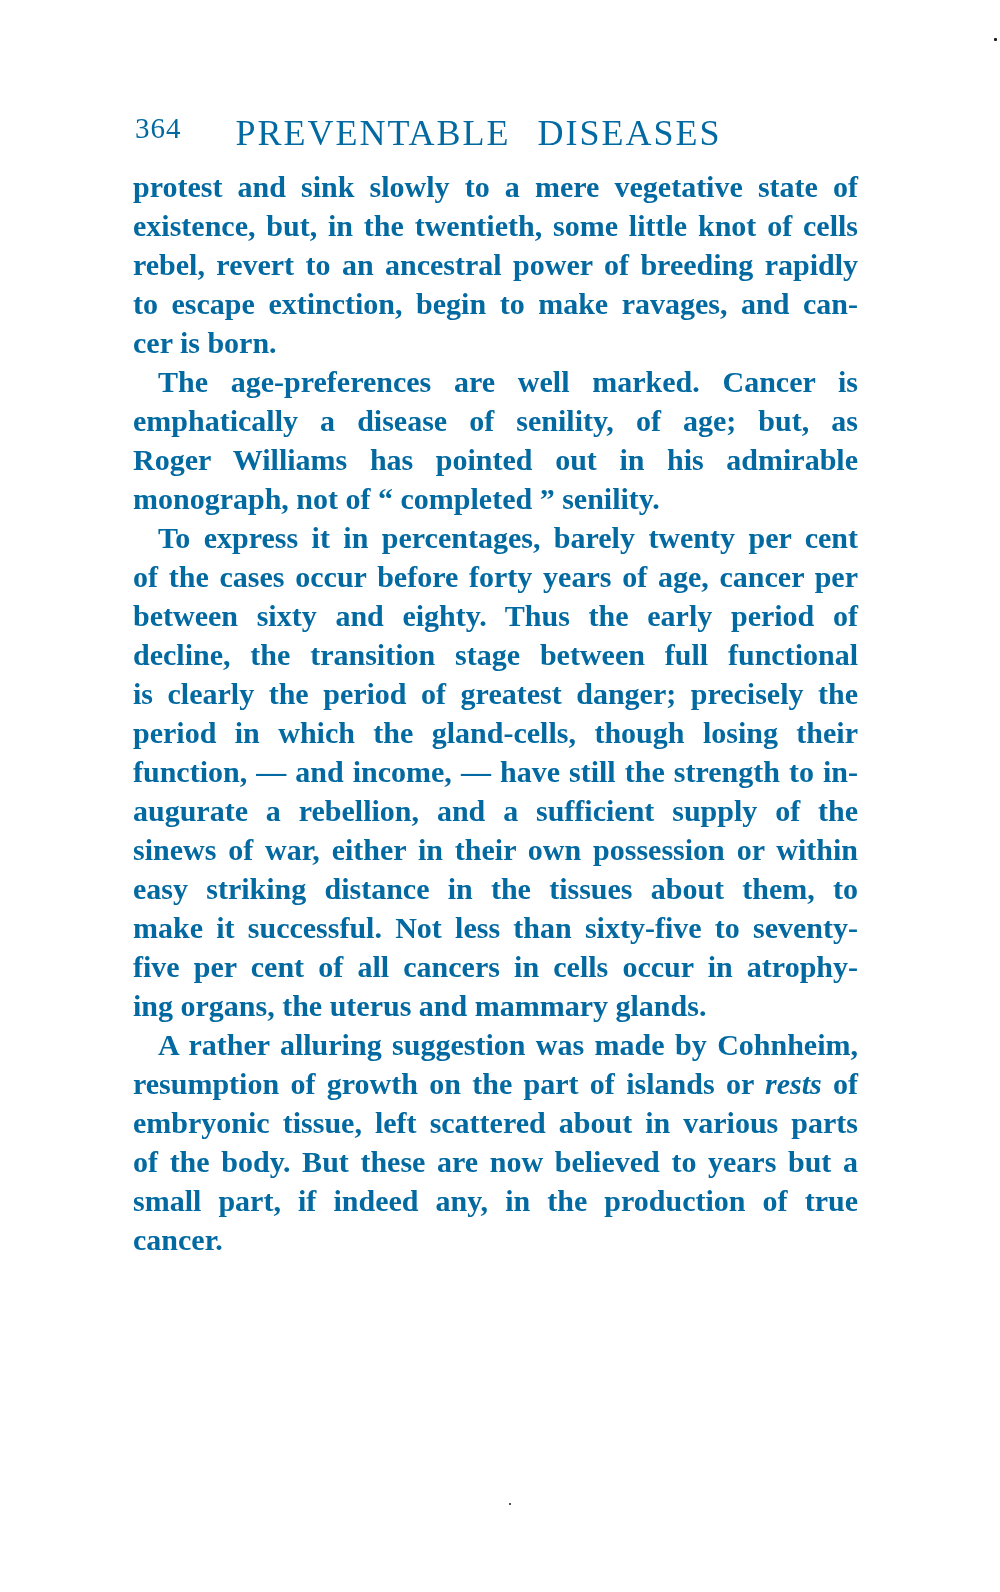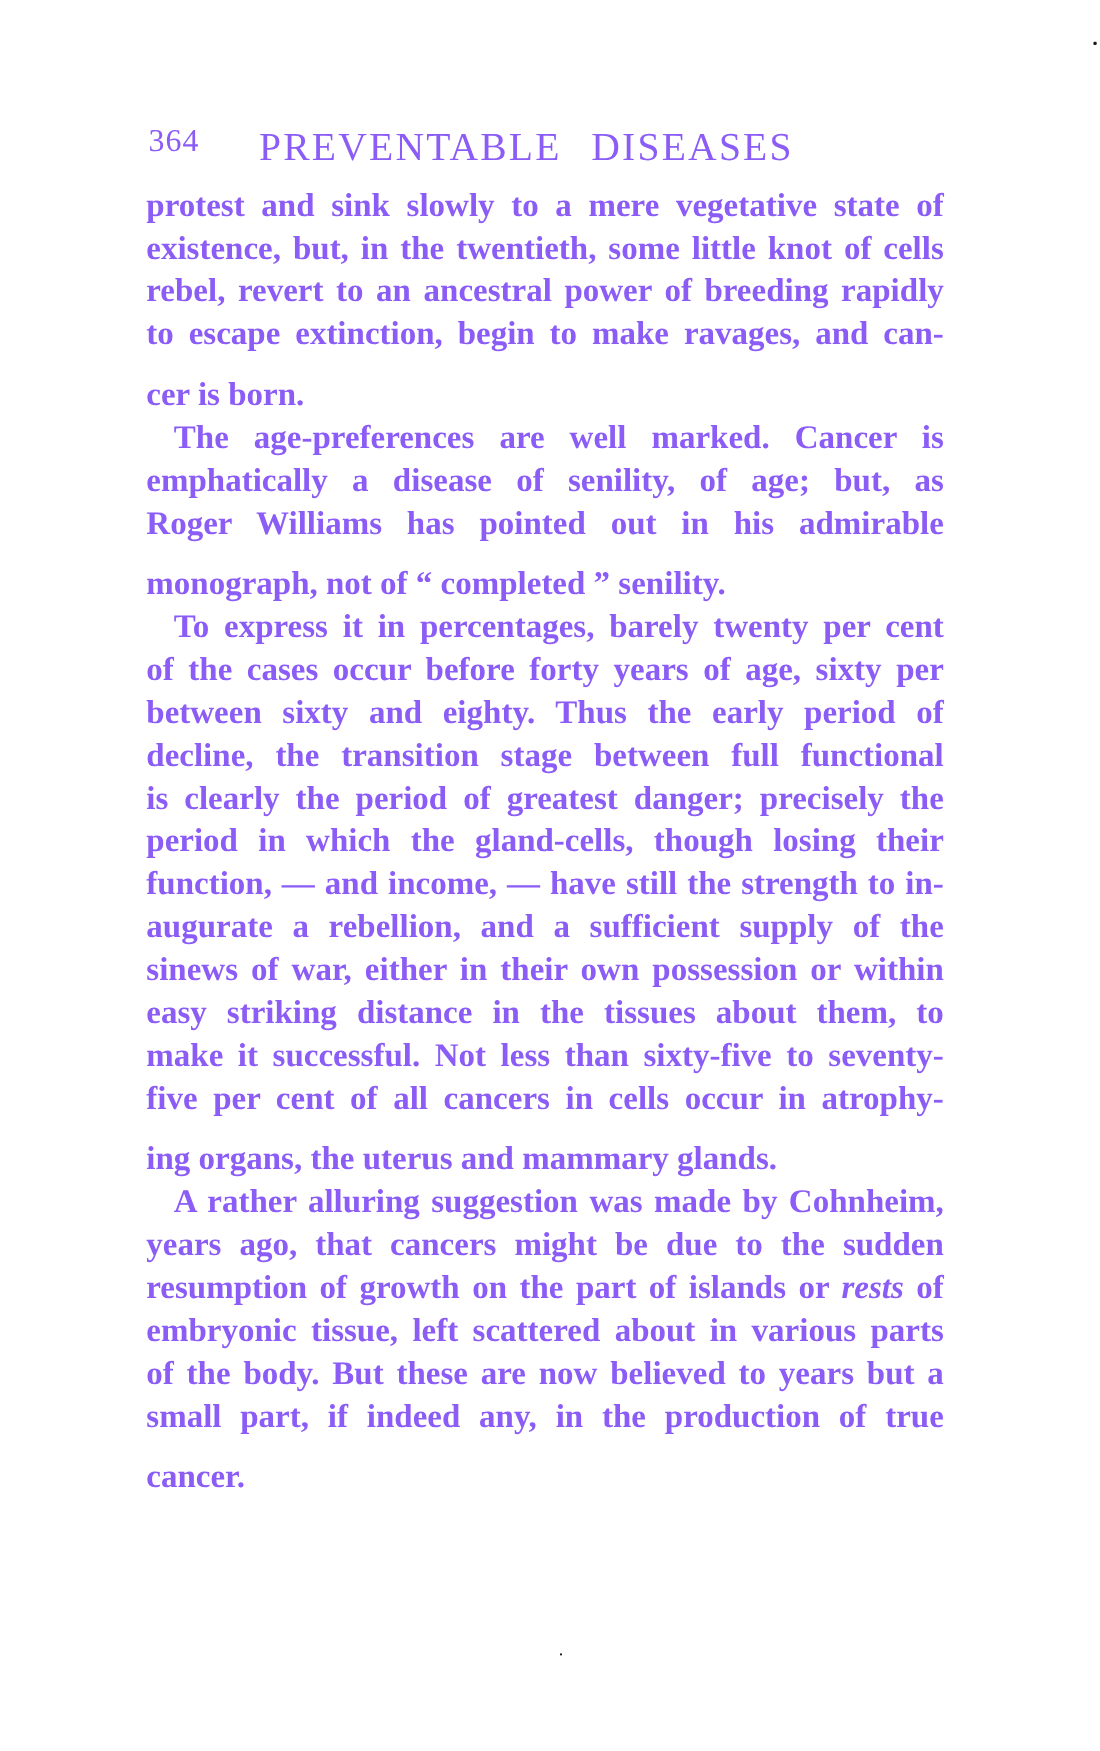--- a/index.html
+++ b/index.html
@@ -5,21 +5,21 @@
   html, body {
     margin: 0;
     padding: 0;
     background: #ffffff;
   }
   .page {
     position: relative;
     width: 1000px;
     height: 1592px;
     background: #ffffff;
-    color: #8b5cf6;
+    color: #0369a1;
     font-family: "Liberation Serif", "DejaVu Serif", serif;
     overflow: hidden;
   }
   .header-row {
     position: absolute;
     top: 110px;
     left: 133px;
     width: 725px;
     height: 38px;
   }
@@ -49,21 +49,20 @@
     font-size: 30px;
     line-height: 39px;
     font-weight: bold;
   }
   .line {
     text-align: justify;
     text-align-last: justify;
   }
   .line.end {
     text-align-last: left;
-    margin-top: 16px;
   }
   .line.indent {
     text-indent: 25px;
   }
   .line i {
     font-style: italic;
   }
   .speck {
     position: absolute;
     background: #1a1a1a;
@@ -83,34 +82,33 @@
       <div class="line">protest and sink slowly to a mere vegetative state of</div>
       <div class="line">existence, but, in the twentieth, some little knot of cells</div>
       <div class="line">rebel, revert to an ancestral power of breeding rapidly</div>
       <div class="line">to escape extinction, begin to make ravages, and can-</div>
       <div class="line end">cer is born.</div>
       <div class="line indent">The age-preferences are well marked.  Cancer is</div>
       <div class="line">emphatically a disease of senility, of age; but, as</div>
       <div class="line">Roger Williams has pointed out in his admirable</div>
       <div class="line end">monograph, not of “ completed ” senility.</div>
       <div class="line indent">To express it in percentages, barely twenty per cent</div>
-      <div class="line">of the cases occur before forty years of age, sixty per</div>
+      <div class="line">of the cases occur before forty years of age, cancer per</div>
       <div class="line">between sixty and eighty.  Thus the early period of</div>
       <div class="line">decline, the transition stage between full functional</div>
       <div class="line">is clearly the period of greatest danger; precisely the</div>
       <div class="line">period in which the gland-cells, though losing their</div>
       <div class="line">function, — and income, — have still the strength to in-</div>
       <div class="line">augurate a rebellion, and a sufficient supply of the</div>
       <div class="line">sinews of war, either in their own possession or within</div>
       <div class="line">easy striking distance in the tissues about them, to</div>
       <div class="line">make it successful.  Not less than sixty-five to seventy-</div>
       <div class="line">five per cent of all cancers in cells occur in atrophy-</div>
       <div class="line end">ing organs, the uterus and mammary glands.</div>
       <div class="line indent">A rather alluring suggestion was made by Cohnheim,</div>
-      <div class="line">years ago, that cancers might be due to the sudden</div>
       <div class="line">resumption of growth on the part of islands or <i>rests</i> of</div>
       <div class="line">embryonic tissue, left scattered about in various parts</div>
       <div class="line">of the body.  But these are now believed to years but a</div>
       <div class="line">small part, if indeed any, in the production of true</div>
       <div class="line end">cancer.</div>
     </div>
 <div class="speck" style="left: 994px; top: 38px; width: 3px; height: 3px;"></div>
     <div class="speck" style="left: 509px; top: 1503px; width: 2px; height: 2px;"></div>
   </div>
 

